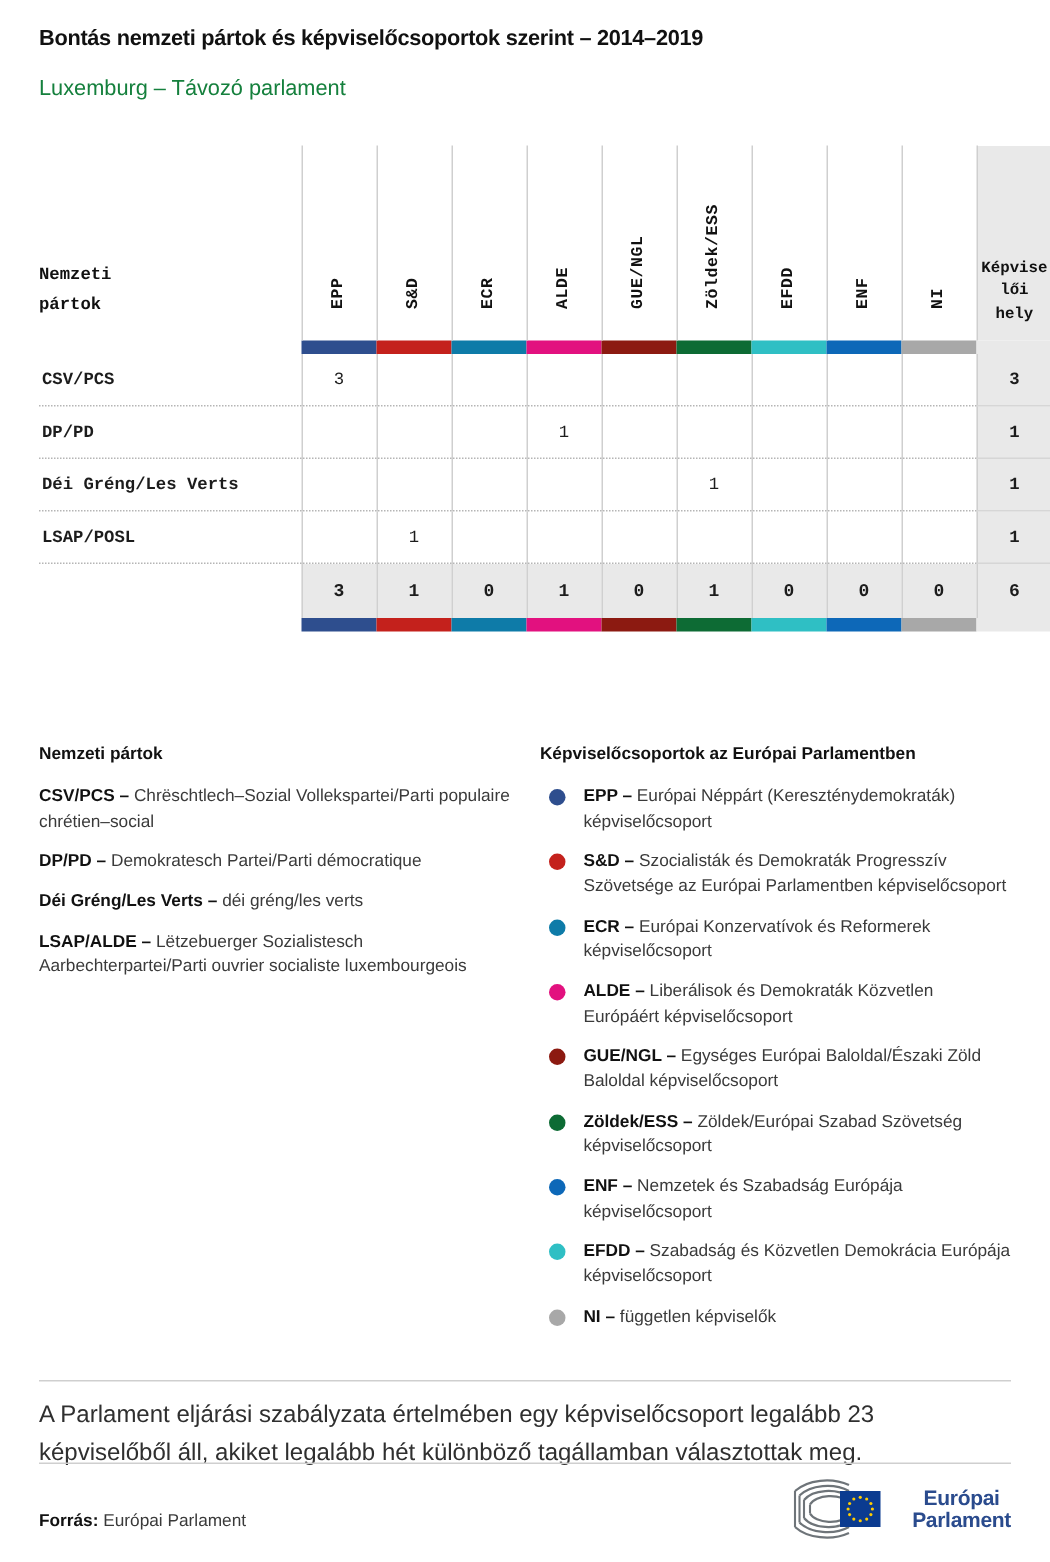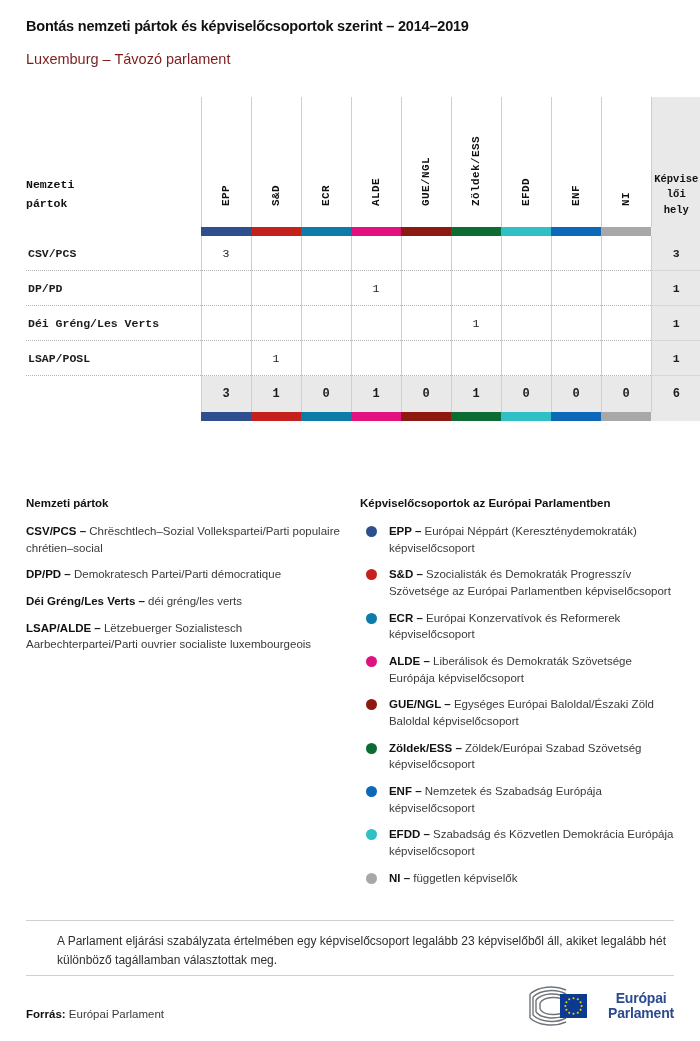--- a/index.html
+++ b/index.html
@@ -19,21 +19,21 @@
   .header { padding: 18px 26px 0 26px; }
   .title {
     font-size: 14.5px; font-weight: bold;
     letter-spacing: -0.2px;
     color: #111111;
     margin: 0 0 16px 0;
     line-height: 1.2;
   }
   .subtitle {
     font-size: 14.5px; font-weight: normal;
-    color: #7f1d1d;
+    color: #15803d;
     margin: 0;
     line-height: 1.2;
   }
 
   
   .table-wrap {
     position: relative;
     margin: 28px 26px 0 26px;
     width: 648px;
     font-family: Liberation Mono, monospace;
@@ -186,24 +186,23 @@
     position: absolute;
     left: 26px; right: 26px;
     height: 1px; background: #cfcfcf;
   }
   .rule.r1 { top: 920px; }
   .rule.r2 { top: 975px; }
 
   .note {
     position: absolute;
     top: 932px; left: 26px; right: 26px;
-    font-size: 12px;
+    font-size: 16px;
     line-height: 1.55;
     color: #2f2f2f;
-    margin-left: 31px;
   }
   .source {
     position: absolute;
     top: 1008px; left: 26px;
     font-size: 11.5px;
     color: #3a3a3a;
   }
   .source b { color: #111; }
 
   
@@ -424,21 +423,21 @@
         <div class="pg-item">
           <span class="pg-dot" style="background: rgb(196, 33, 28);"></span>
           <span class="pg-text"><b>S&amp;D –</b><span> Szocialisták és Demokraták Progresszív Szövetsége az Európai Parlamentben képviselőcsoport</span></span>
         </div>
         <div class="pg-item">
           <span class="pg-dot" style="background: rgb(14, 123, 168);"></span>
           <span class="pg-text"><b>ECR –</b><span> Európai Konzervatívok és Reformerek képviselőcsoport</span></span>
         </div>
         <div class="pg-item">
           <span class="pg-dot" style="background: rgb(226, 17, 127);"></span>
-          <span class="pg-text"><b>ALDE –</b><span> Liberálisok és Demokraták Szövetsége Európája képviselőcsoport</span></span>
+          <span class="pg-text"><b>ALDE –</b><span> Liberálisok és Demokraták Közvetlen Európáért képviselőcsoport</span></span>
         </div>
         <div class="pg-item">
           <span class="pg-dot" style="background: rgb(140, 26, 17);"></span>
           <span class="pg-text"><b>GUE/NGL –</b><span> Egységes Európai Baloldal/Északi Zöld Baloldal képviselőcsoport</span></span>
         </div>
         <div class="pg-item">
           <span class="pg-dot" style="background: rgb(13, 107, 52);"></span>
           <span class="pg-text"><b>Zöldek/ESS –</b><span> Zöldek/Európai Szabad Szövetség képviselőcsoport</span></span>
         </div>
         <div class="pg-item">

